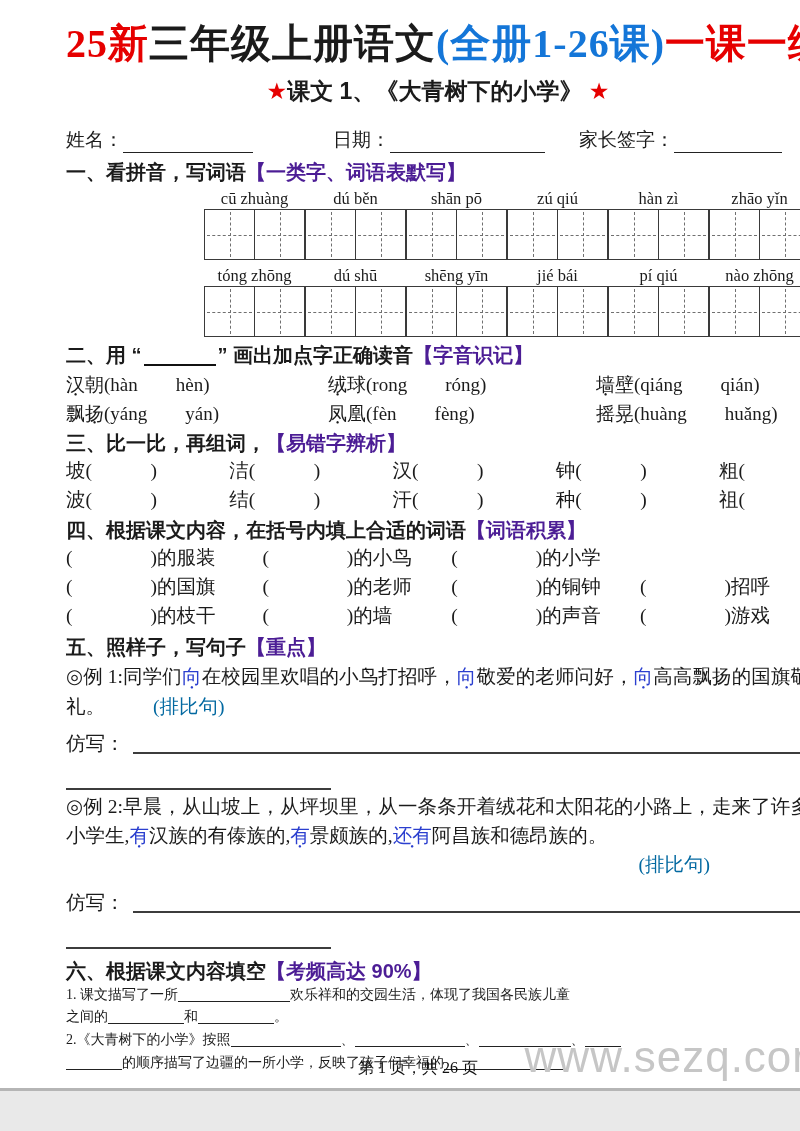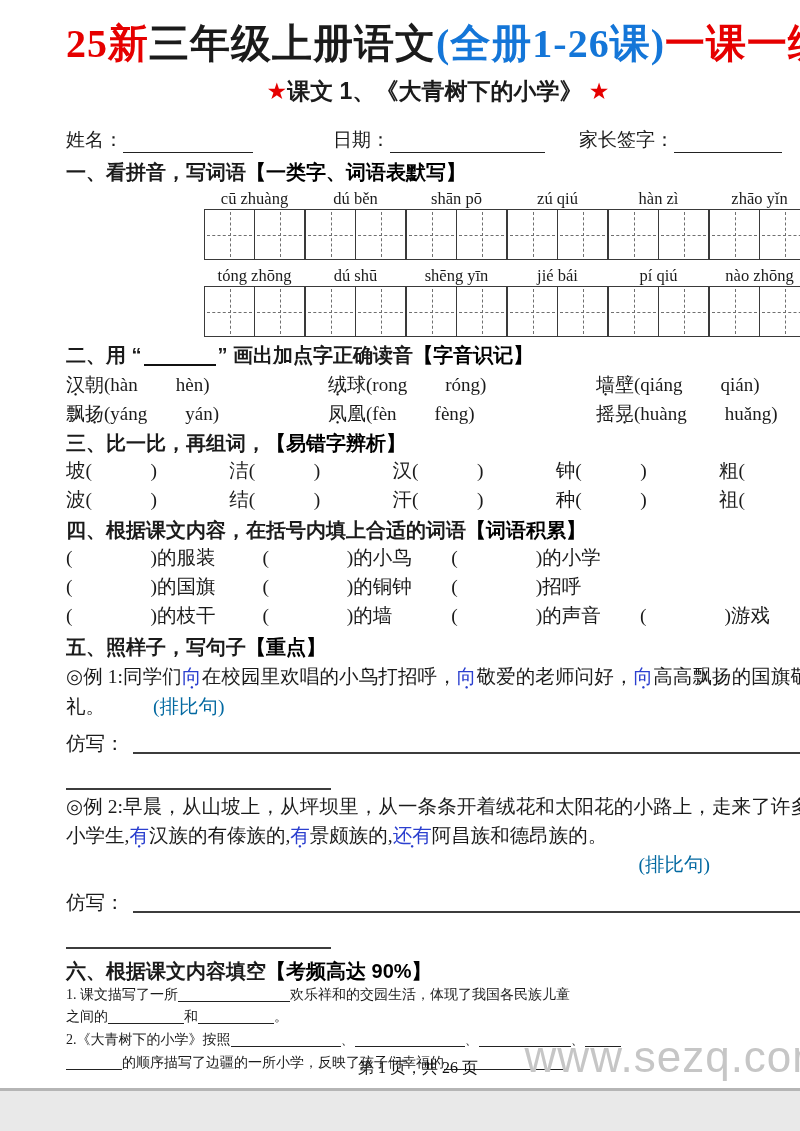--- a/index.html
+++ b/index.html
@@ -2,21 +2,21 @@
 <html><head>
 <meta charset="utf-8">
 <style>
   html,body{margin:0;padding:0;}
   body{background:#e9e9e9;}
   .page{position:relative;width:800px;height:1091px;margin:0 auto;background:#ffffff;overflow:hidden;
         font-family:"Liberation Serif","DejaVu Serif",serif;color:#1b1b1b;padding-left:36px;}
   .inner{padding:0 26px 0 30px;}
   .red{color:#e60000;}
   .blue{color:#1476d8;}
-  .tag{color:#000000;}
+  .tag{color:#4c1d95;}
   .kw{color:#2b3fcf;}
   .green{color:#0369a1;margin-left:48px;}
 
   .title{margin-top:20px;text-align:center;font-size:40px;font-weight:bold;line-height:1.2;letter-spacing:1px;white-space:nowrap;}
   .subtitle{margin-top:8px;text-align:center;font-size:23px;font-weight:bold;font-family:"Liberation Sans","DejaVu Sans",sans-serif;}
 
   .meta{display:flex;margin-top:20px;font-size:19px;align-items:flex-end;}
   .meta .fld{display:flex;align-items:flex-end;}
   .blank{display:inline-block;border-bottom:1.7px solid #222;height:1.05em;vertical-align:-3px;}
 
@@ -213,20 +213,21 @@
       <span>四、根据课文内容，在括号内填上合适的词语</span><span class="tag">【词语积累】</span>
     </div>
 
     <div class="s4row">
       <span>(　　　　)的服装</span>
       <span>(　　　　)的小鸟</span>
       <span>(　　　　)的小学</span>
     </div>
     <div class="s4row">
       <span>(　　　　)的国旗</span>
+      <span>(　　　　)的老师</span>
       <span>(　　　　)的铜钟</span>
       <span>(　　　　)招呼</span>
     </div>
     <div class="s4row">
       <span>(　　　　)的枝干</span>
       <span>(　　　　)的墙</span>
       <span>(　　　　)的声音</span>
       <span>(　　　　)游戏</span>
     </div>
 

